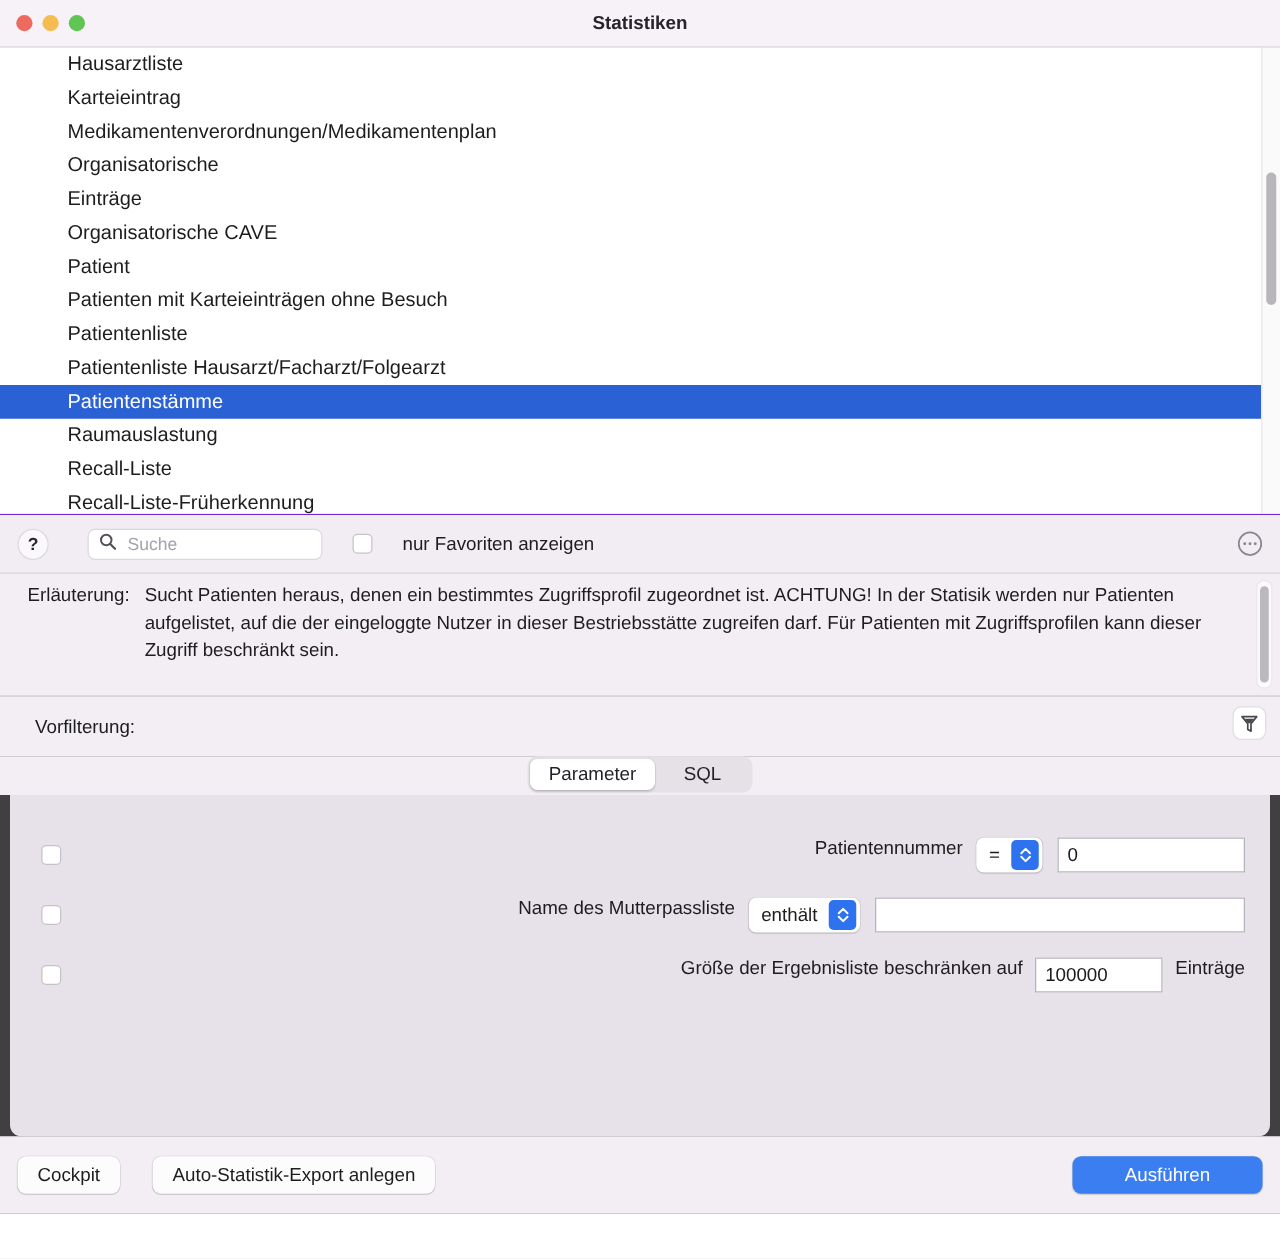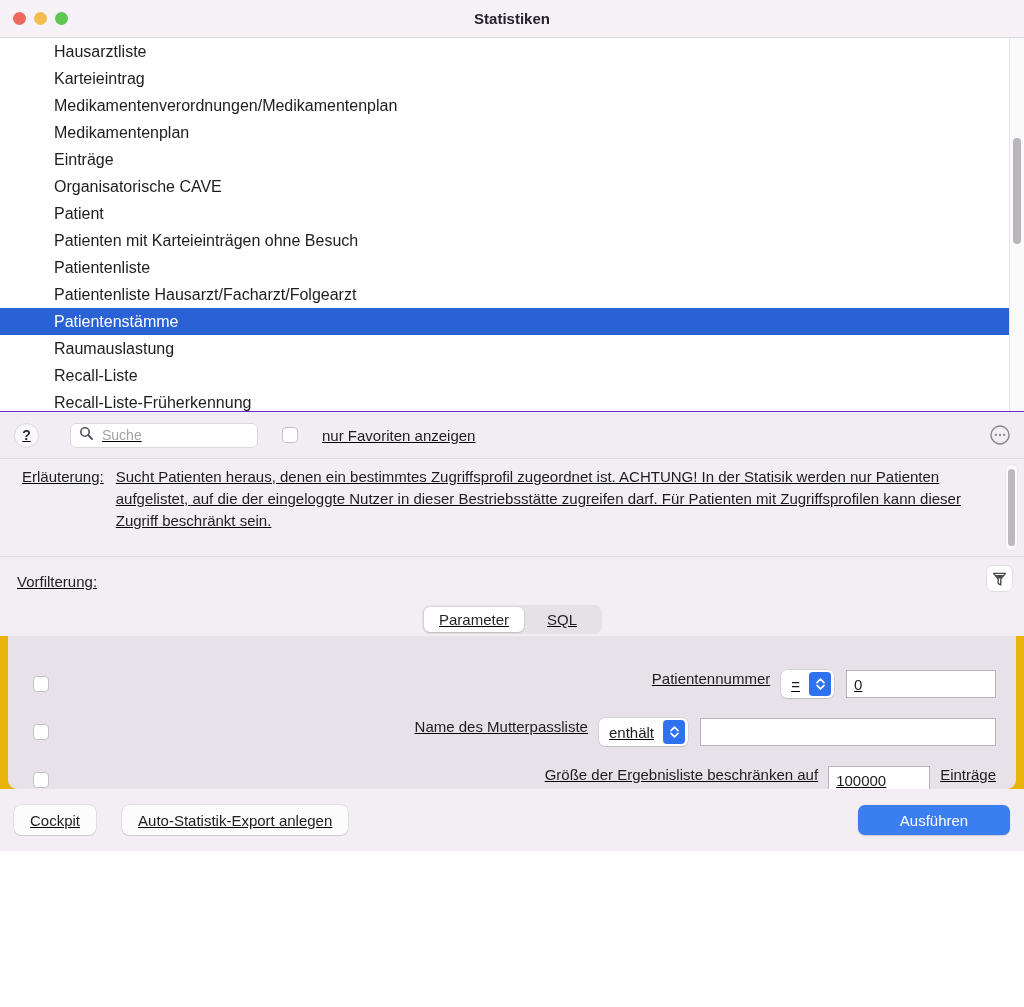--- a/index.html
+++ b/index.html
@@ -7,25 +7,24 @@
   html, body {
     margin: 0; padding: 0;
     width: 1024px; height: 1007px;
     overflow: hidden;
     font-family: "Liberation Sans", sans-serif;
     background: #ffffff;
   }
 
   #window {
     position: relative;
-    width: 1024px; height: 851px;
-    background: #eab308;
+    width: 1024px; height: 971px;
+    background: #404040;
     display: flex;
     flex-direction: column;
-    text-decoration: underline;
   }
 
   
   #titlebar {
     position: relative;
     height: 38px;
     flex: 0 0 38px;
     background: #f6f2f7;
     border-bottom: 1px solid #ded8e0;
     display: flex;
@@ -203,21 +202,21 @@
     border-radius: 4px;
     background: #bcb9be;
   }
 
   
   #prefilter {
     flex: 0 0 48px;
     position: relative;
     display: flex;
     align-items: center;
-    padding-left: 17px;
+    padding-left: 28px;
     background: #f2eef3;
   }
   #prefilter-label {
     font-size: 15px;
     color: #1d1d1f;
   }
   .filter-btn {
     position: absolute;
     right: 11px;
     top: 8px;
@@ -377,21 +376,21 @@
       <span class="tl max"></span>
     </div>
     <div id="title-text">Statistiken</div>
   </div>
 
   <div id="list-wrap">
     <div id="list">
         <div class="list-item">Hausarztliste</div>
         <div class="list-item">Karteieintrag</div>
         <div class="list-item">Medikamentenverordnungen/Medikamentenplan</div>
-        <div class="list-item">Medikamentenplan</div>
+        <div class="list-item">Organisatorische</div>
         <div class="list-item">Einträge</div>
         <div class="list-item">Organisatorische CAVE</div>
         <div class="list-item">Patient</div>
         <div class="list-item">Patienten mit Karteieinträgen ohne Besuch</div>
         <div class="list-item">Patientenliste</div>
         <div class="list-item">Patientenliste Hausarzt/Facharzt/Folgearzt</div>
         <div class="list-item selected">Patientenstämme</div>
         <div class="list-item">Raumauslastung</div>
         <div class="list-item">Recall-Liste</div>
         <div class="list-item">Recall-Liste-Früherkennung</div>

